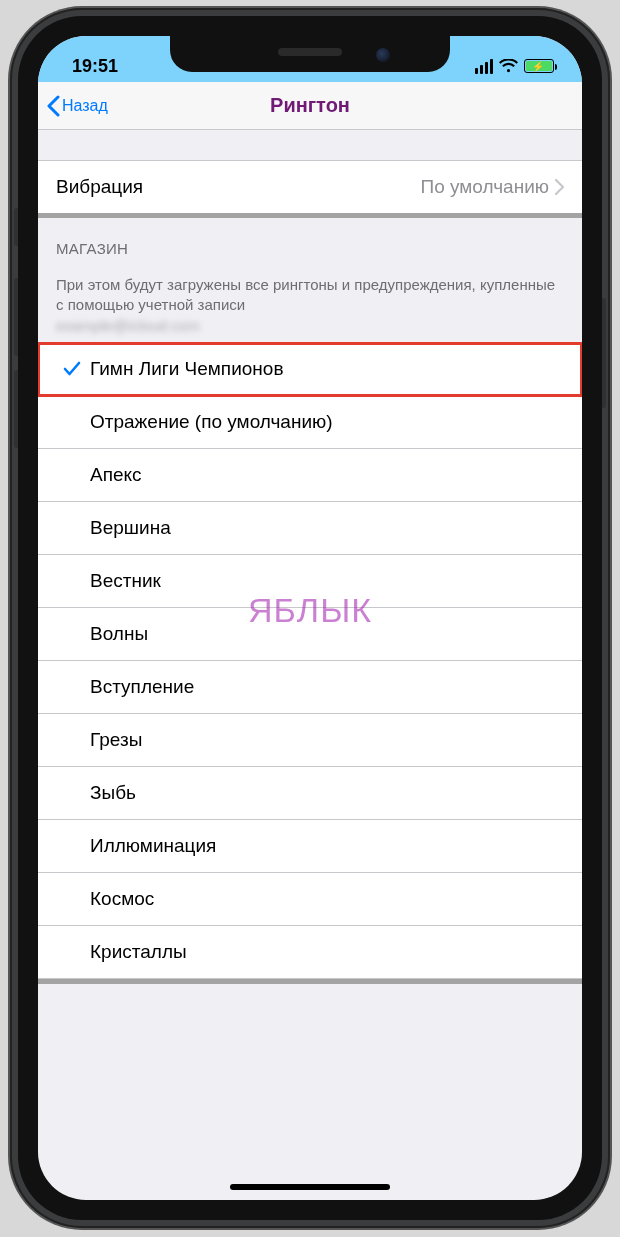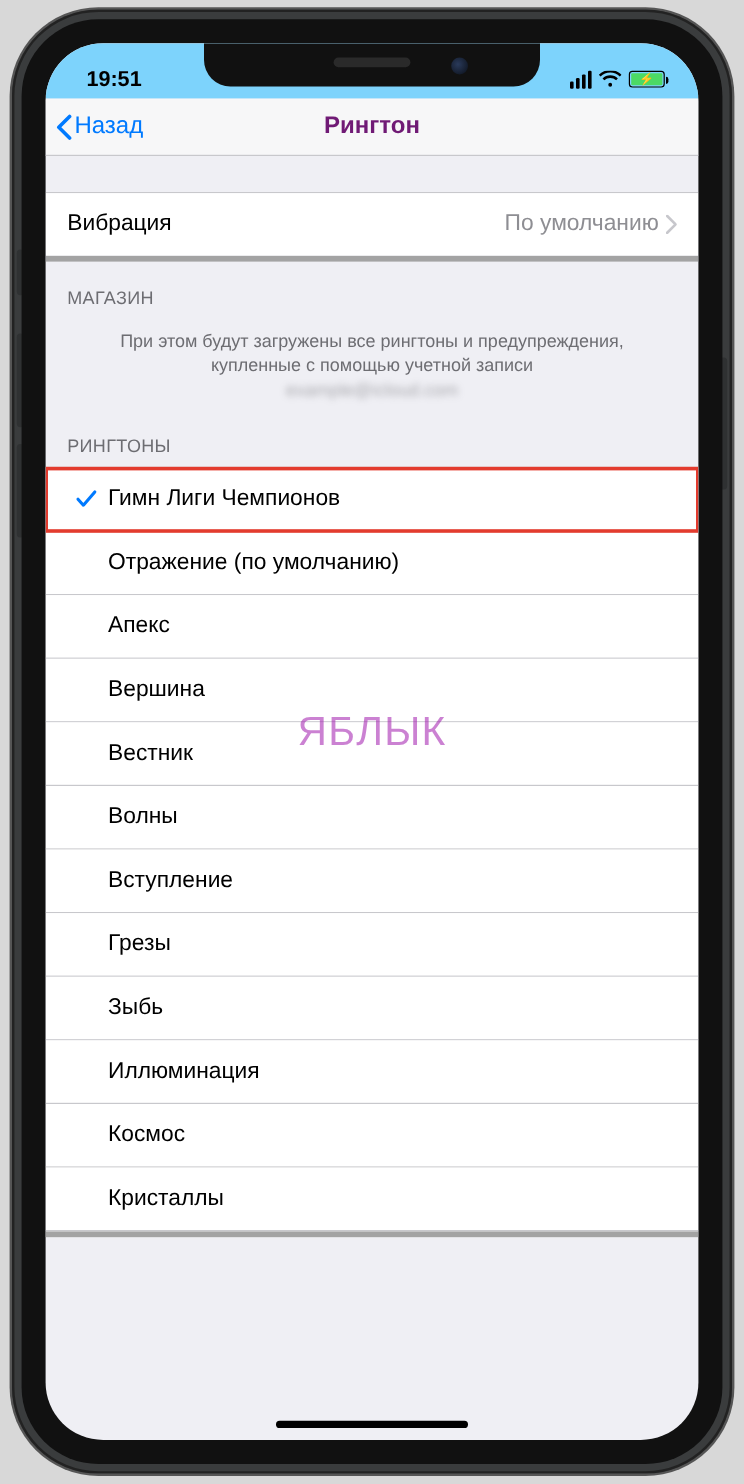--- a/index.html
+++ b/index.html
@@ -52,21 +52,21 @@
   }
   .battery::after { content:""; position:absolute; right:-4px; top:4px; width:2.5px; height:6px; background:#000; border-radius:0 2px 2px 0; }
   .battery .fill { background:#4cd964; flex:1; height:100%; border-radius:1px; position:relative; }
   .battery .bolt { position:absolute; left:50%; top:50%; transform:translate(-50%,-50%); color:#fff; font-size:10px; }
 
   
   .navbar {
     height: 48px; background: #f7f7f8; border-bottom: 1px solid #c8c8cc;
     display: flex; align-items: center; position: relative; padding: 0 8px;
   }
-  .back-btn { display:flex; align-items:center; color:#007aff; font-size:20px; gap:2px; }
+  .back-btn { display:flex; align-items:center; color:#007aff; font-size:16px; gap:2px; }
   .back-btn svg { display:block; }
   .nav-title { position:absolute; left:0; right:0; text-align:center; font-size:20px; font-weight:600; color:#701a75; pointer-events:none; }
 
   .content { overflow-y: hidden; height: calc(100% - 94px); }
 
   .group { background:#fff; border-top:1px solid #c8c8cc; border-bottom:5px solid #a3a3a3; }
   .group + .group-header, .spacer + .group-header { }
   .spacer-top { height: 30px; }
   .row {
     min-height: 52px; padding: 0 18px; display:flex; align-items:center;
@@ -74,21 +74,21 @@
   }
   .row:last-child { border-bottom:none; }
   .row .label { flex:1; }
   .row .value { color:#8e8e93; font-size:19px; margin-right:6px; }
   .chevron svg { display:block; }
   .row.link { color:#007aff; }
   .group-header {
     padding: 22px 18px 8px; font-size:15px; color:#6d6d72; text-transform: uppercase; letter-spacing: 0.3px;
   }
   .group-footer {
-    padding: 10px 36px 6px; font-size:15px; color:#6d6d72; line-height:1.35;text-align:center;
+    padding: 10px 18px 6px; font-size:15px; color:#6d6d72; line-height:1.35;
   }
   .group-footer .blur { filter: blur(3px); opacity:0.55; display:inline-block; }
 
   
   .rt-row {
     min-height: 53px; padding: 0 18px 0 16px; display:flex; align-items:center;
     border-bottom: 1px solid #c8c8cc; background:#fff; font-size:19px; color:#000000;
   }
   .rt-row .check { width: 36px; display:flex; justify-content:center; color:#007aff; }
   .rt-row .rt-label { flex:1; }
@@ -166,21 +166,20 @@
             </span>
           </div>
         </div>
 
         <div class="group-header">МАГАЗИН</div>
         <div class="group-footer">
           <span>При этом будут загружены все рингтоны и предупреждения, купленные с помощью учетной записи</span><br>
           <span class="blur">example@icloud.com</span>
         </div>
 
-        <div class="group-header">РИНГТОНЫ</div>
         <div class="group" id="ringtone-list">
             <div class="rt-row highlight">
               <span class="check">
                 <svg width="18" height="16" viewBox="0 0 18 16">
                   <path d="M2 8l4.5 5L16 2" stroke="#007aff" stroke-width="2.6" fill="none" stroke-linecap="round" stroke-linejoin="round"></path>
                 </svg>
               </span>
               <span class="rt-label">Гимн Лиги Чемпионов</span>
             </div>
             <div class="rt-row">

